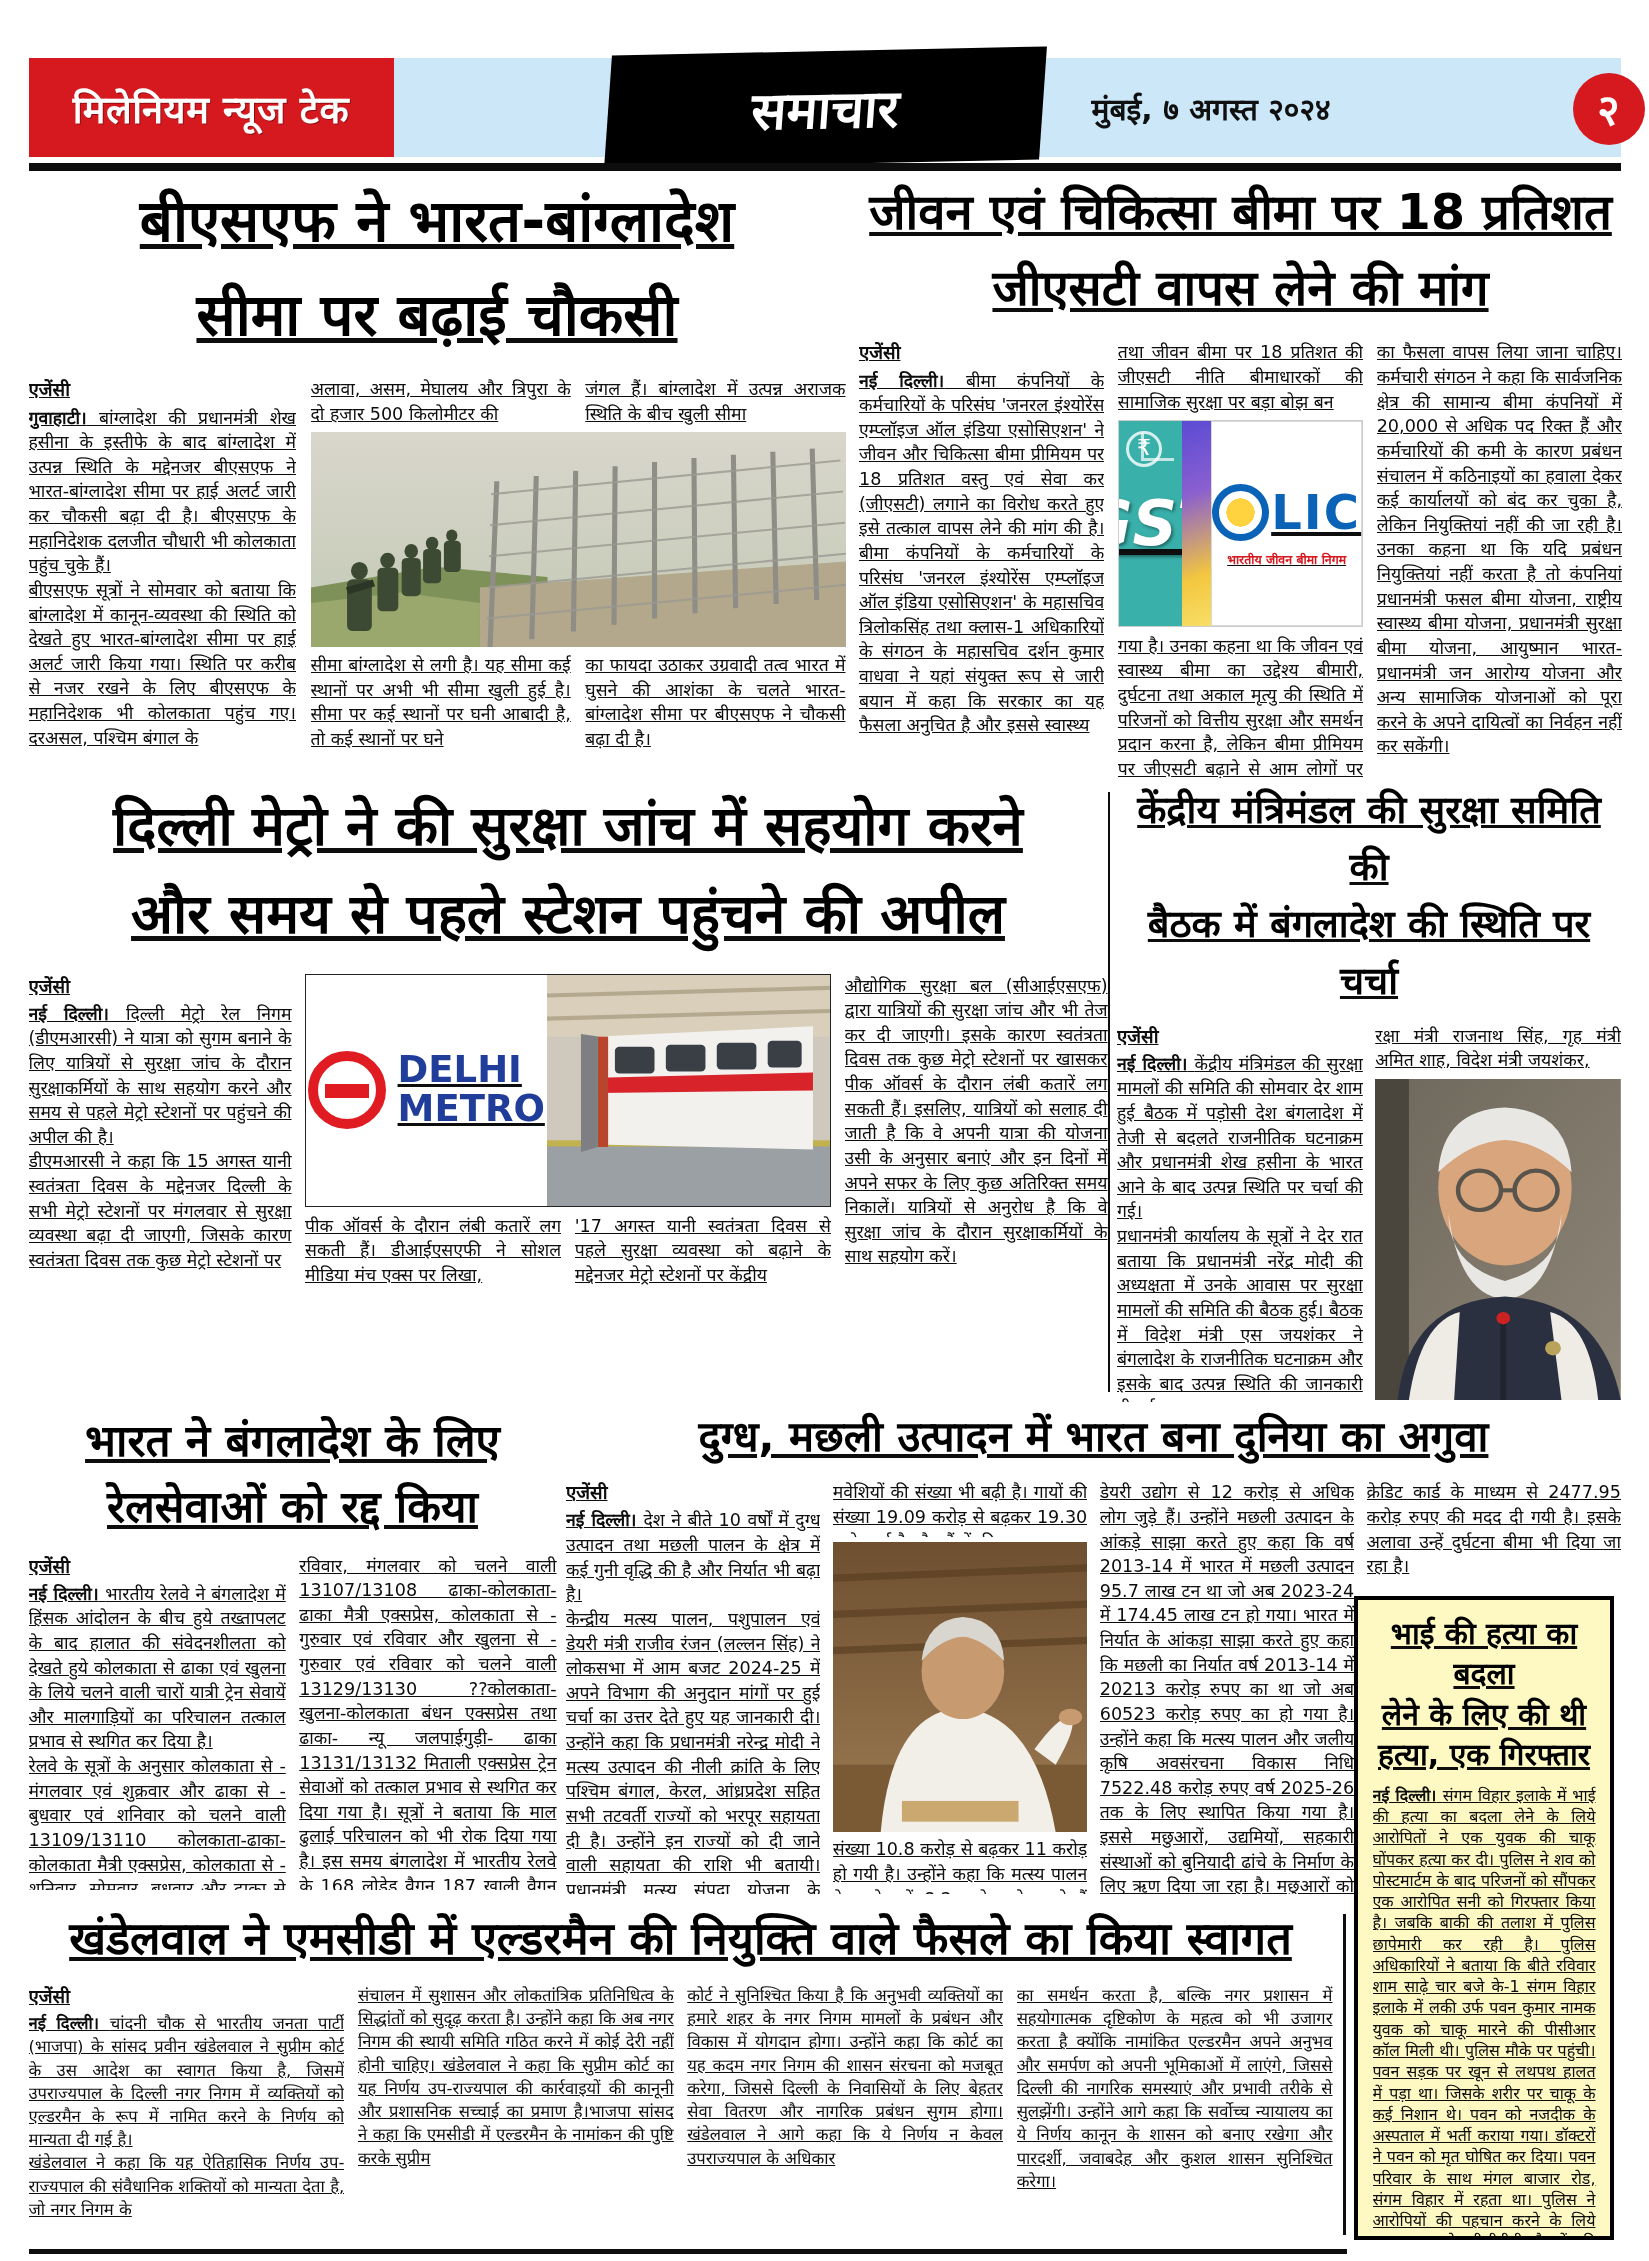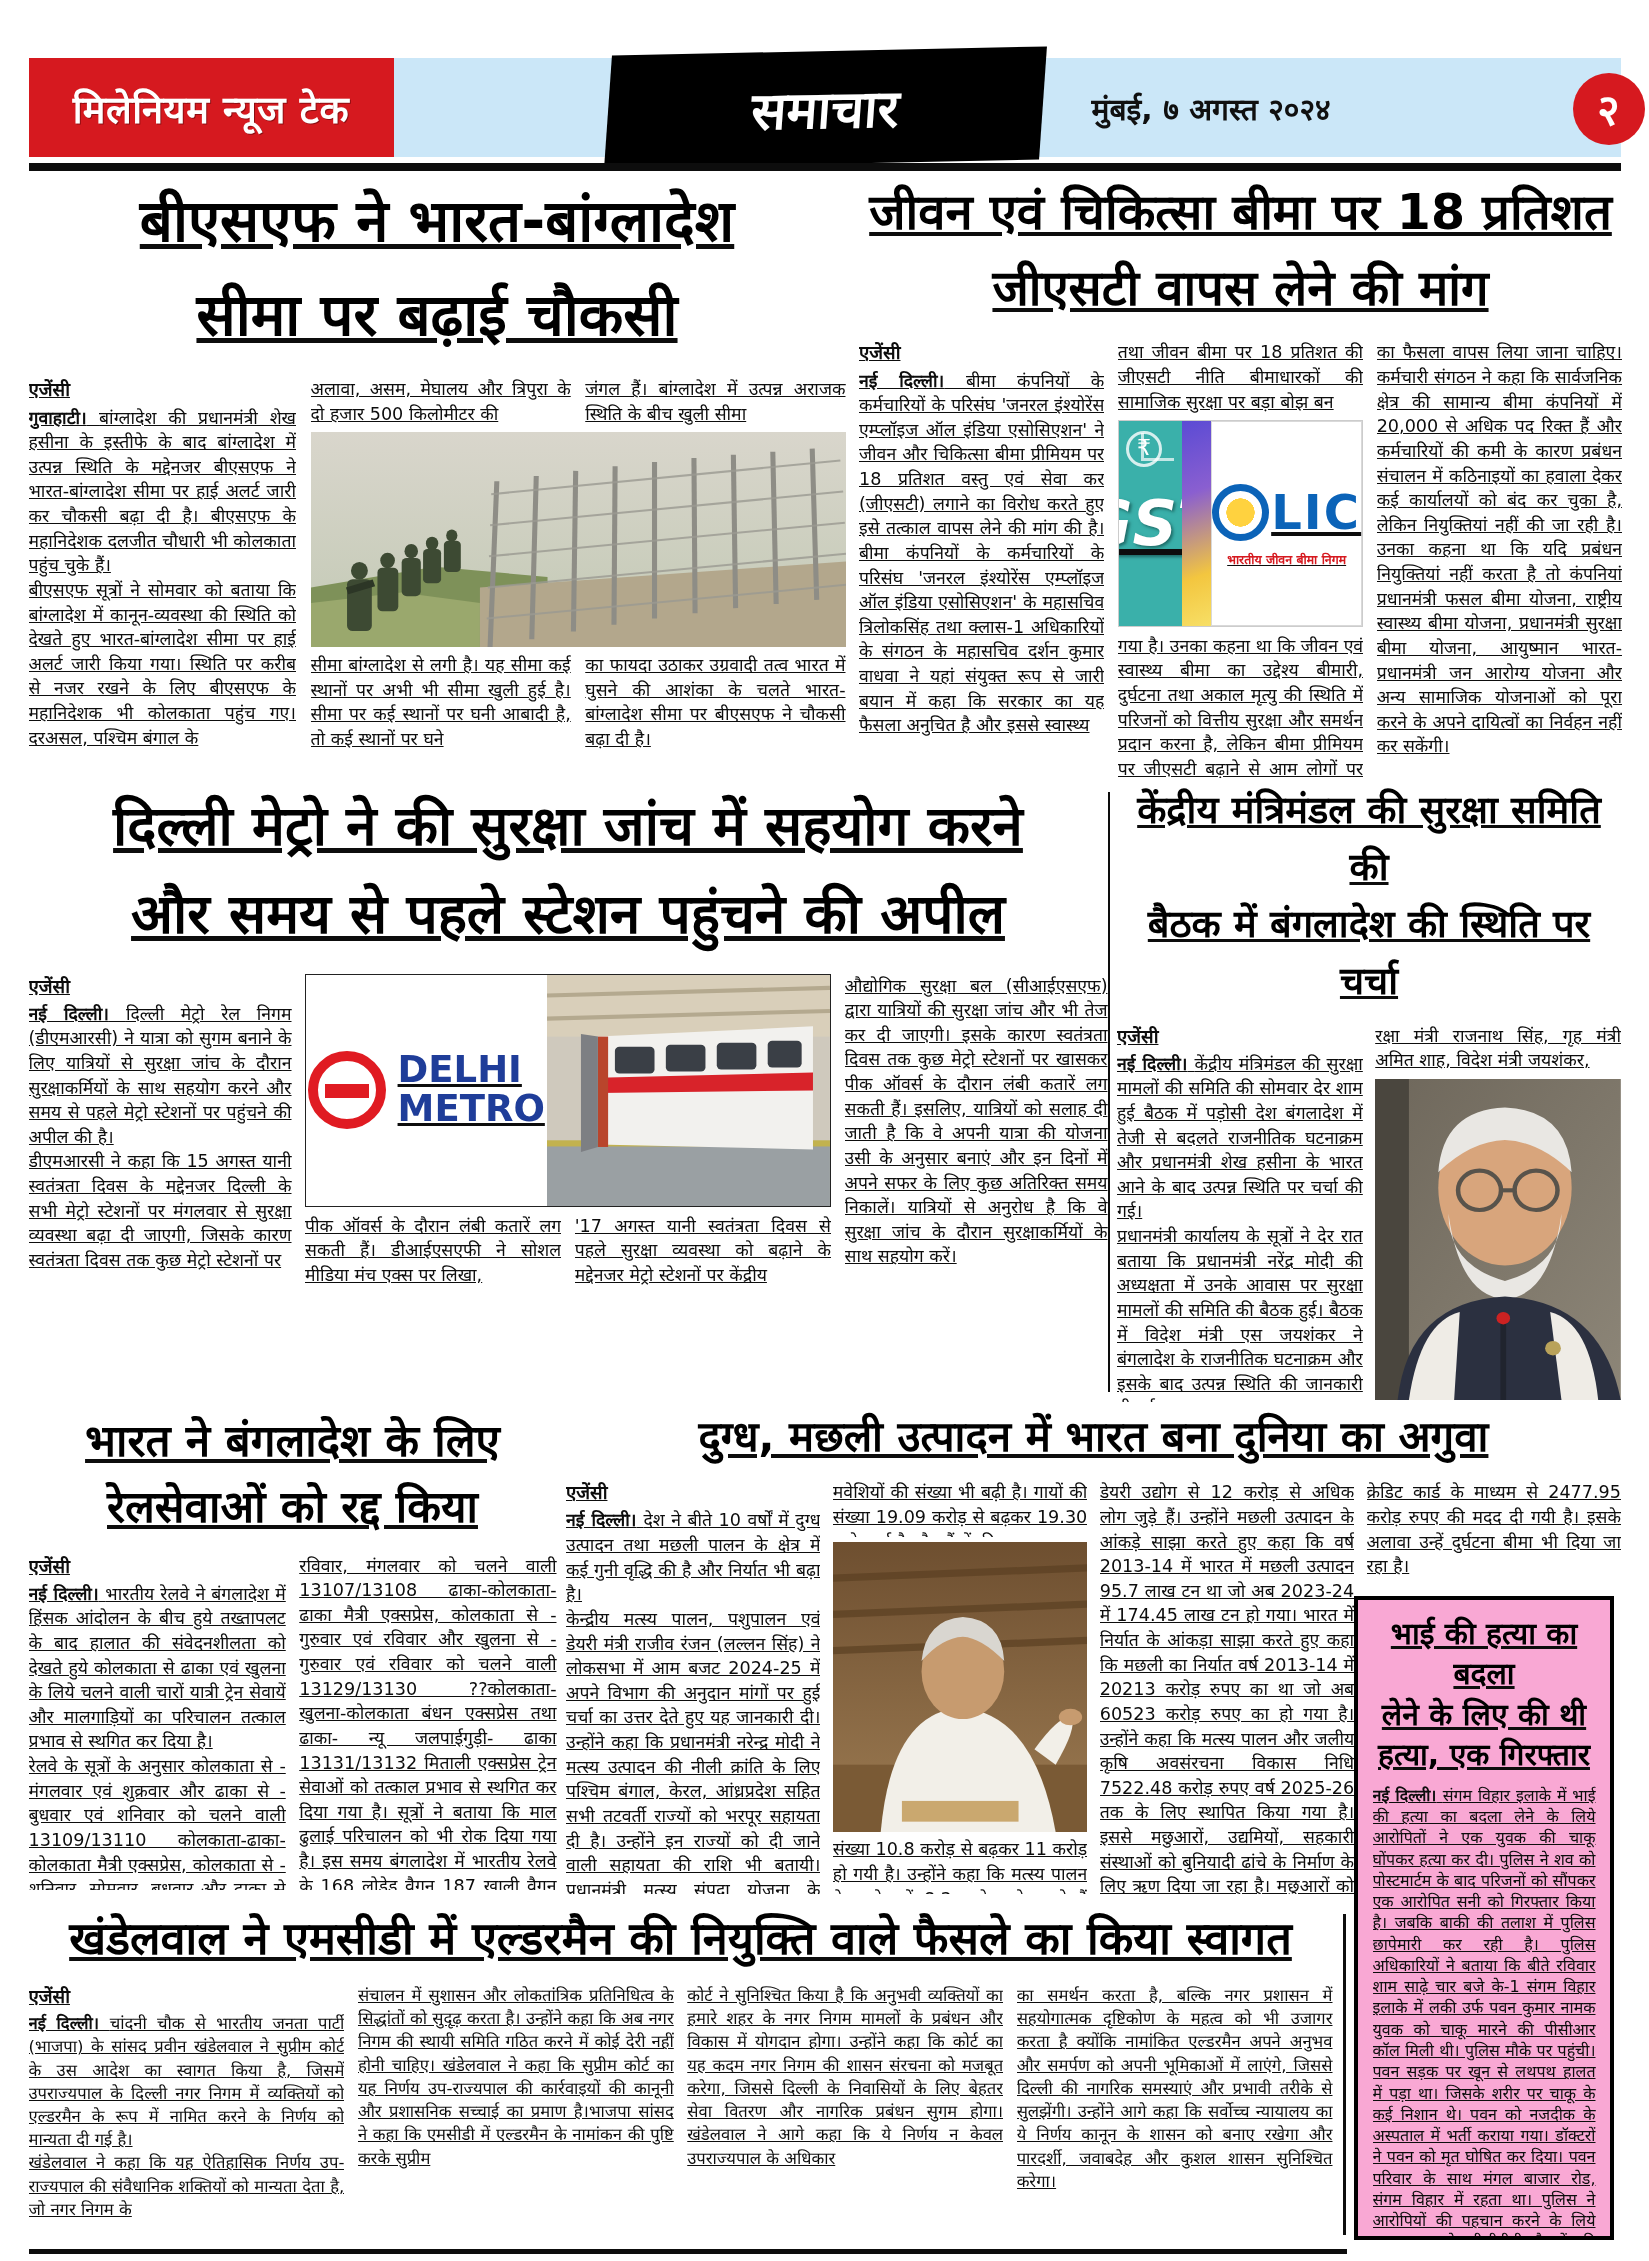--- a/index.html
+++ b/index.html
@@ -85,21 +85,21 @@
 
   
   .a-dairy { left:566px; top:1408px; width:1055px; height:494px; }
   .a-dairy .headline { font-size:42px; line-height:1.4; white-space:nowrap; }
   .a-dairy .body { display:flex; gap:12.4px; margin-top:13.5px; height:414px; }
   .a-dairy .col { flex:1; }
   .a-dairy .mid { flex:1; display:flex; flex-direction:column; }
   .minister-photo { width:100%; height:290px; margin:5.2px 0; display:block; }
 
   
-  .a-murder { left:1354px; top:1596px; width:260px; height:644px; border:4.7px solid #000; background:#f9a8d4; padding:13.5px 14.5px; }
+  .a-murder { left:1354px; top:1596px; width:260px; height:644px; border:4.7px solid #000; background:#fef9c3; padding:13.5px 14.5px; }
   .a-murder .headline { font-size:30px; line-height:1.35; margin-bottom:9.3px; }
   .a-murder .col { font-size:16px; line-height:1.33; height:507px; }
 
   
   .a-mcd { left:28.5px; top:1910px; width:1304px; height:334px; }
   .a-mcd .headline { font-size:45px; line-height:1.3; white-space:nowrap; }
   .a-mcd .body { display:flex; gap:13.5px; margin-top:15.5px; height:243px; }
   .a-mcd .col { flex:1; font-size:16.6px; }
   .vdiv-mcd { position:absolute; left:1343px; top:1914px; width:2.6px; height:321px; background:#0d0d0d; }
   .bottom-rule { position:absolute; left:28.5px; top:2249px; width:1318px; height:5.2px; background:#0d0d0d; }

